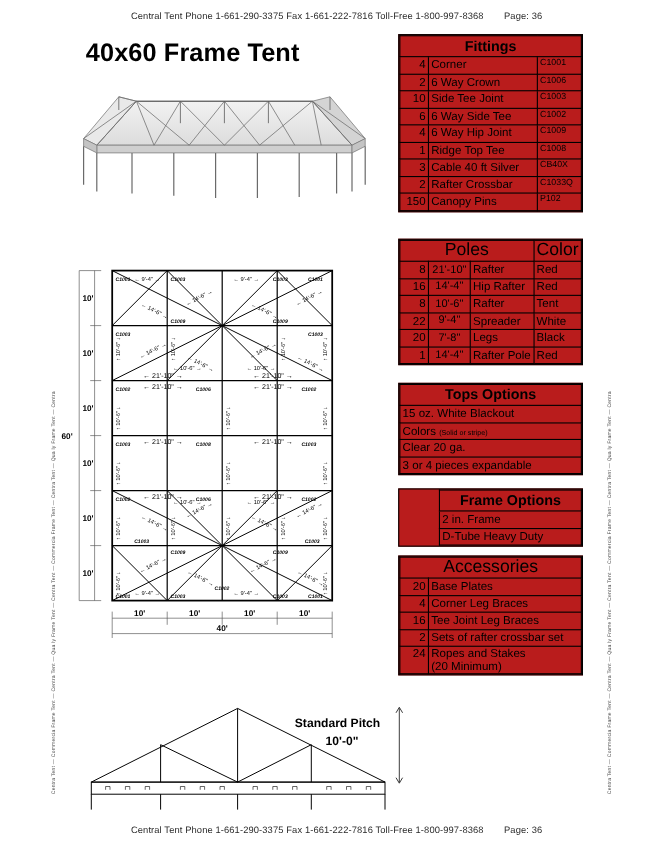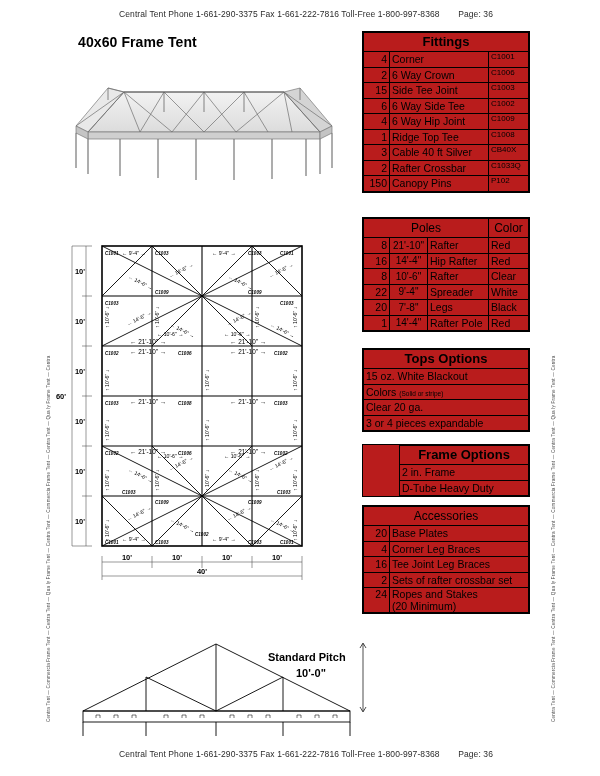--- a/index.html
+++ b/index.html
@@ -36,38 +36,38 @@
     white-space:nowrap;
     letter-spacing:.2px;
     transform-origin:0 0;
   }
   .wm-left  { left:46px;  top:722px; transform:rotate(-90deg); }
   .wm-right { left:551px; top:722px; transform:rotate(-90deg); }
 
   
   .title {
     position:absolute; left:78px; top:34px;
-    font-size:14px; font-weight:bold; letter-spacing:.1px;
+    font-size:23px; font-weight:bold; letter-spacing:.1px;
   }
 
   
   .tbl {
     position:absolute;
     border:1.6px solid #000;
     border-collapse:collapse;
     background:#b91c1c;
     width:168px;
   }
   .tbl table { border-collapse:collapse; width:100%; }
   .tbl td, .tbl th { border:0.8px solid #000; padding:0 2px; }
   .tbl .hdr {
     text-align:center; font-size:13px; font-weight:bold;
     border-bottom:1.4px solid #000; height:18px; line-height:18px;
   }
-  .tbl .hdr-sm { font-size:12px; font-weight:normal; }
+  .tbl .hdr-sm { font-size:16px; font-weight:normal; }
   .qty { width:26px; text-align:right; font-size:10.5px; height:15.5px; padding-right:3px; }
   .dim { width:38px; text-align:center; font-size:10px; }
   .desc { font-size:10.5px; padding-left:3px; }
   .code { width:40px; font-size:8px; vertical-align:top; padding-left:2px; }
   .col { width:40px; font-size:10.5px; padding-left:3px; }
   .full { font-size:10.5px; padding-left:3px; height:15.5px; }
   .small-note { font-size:6.5px; }
 
   #tbl-fittings   { left:362px; top:31px; }
   #tbl-poles      { left:362px; top:217px; }
@@ -388,21 +388,21 @@
             <td class="qty">4</td>
             <td class="desc">Corner</td>
             <td class="code">C1001</td>
           </tr>
       <tr>
             <td class="qty">2</td>
             <td class="desc">6 Way Crown</td>
             <td class="code">C1006</td>
           </tr>
       <tr>
-            <td class="qty">15</td>
+            <td class="qty">10</td>
             <td class="desc">Side Tee Joint</td>
             <td class="code">C1003</td>
           </tr>
       <tr>
             <td class="qty">6</td>
             <td class="desc">6 Way Side Tee</td>
             <td class="code">C1002</td>
           </tr>
       <tr>
             <td class="qty">4</td>
@@ -449,21 +449,21 @@
       <tr>
             <td class="qty">16</td>
             <td class="dim">14'-4"</td>
             <td class="desc">Hip Rafter</td>
             <td class="col">Red</td>
           </tr>
       <tr>
             <td class="qty">8</td>
             <td class="dim">10'-6"</td>
             <td class="desc">Rafter</td>
-            <td class="col">Clear</td>
+            <td class="col">Tent</td>
           </tr>
       <tr>
             <td class="qty">22</td>
             <td class="dim">9'-4"</td>
             <td class="desc">Spreader</td>
             <td class="col">White</td>
           </tr>
       <tr>
             <td class="qty">20</td>
             <td class="dim">7'-8"</td>

